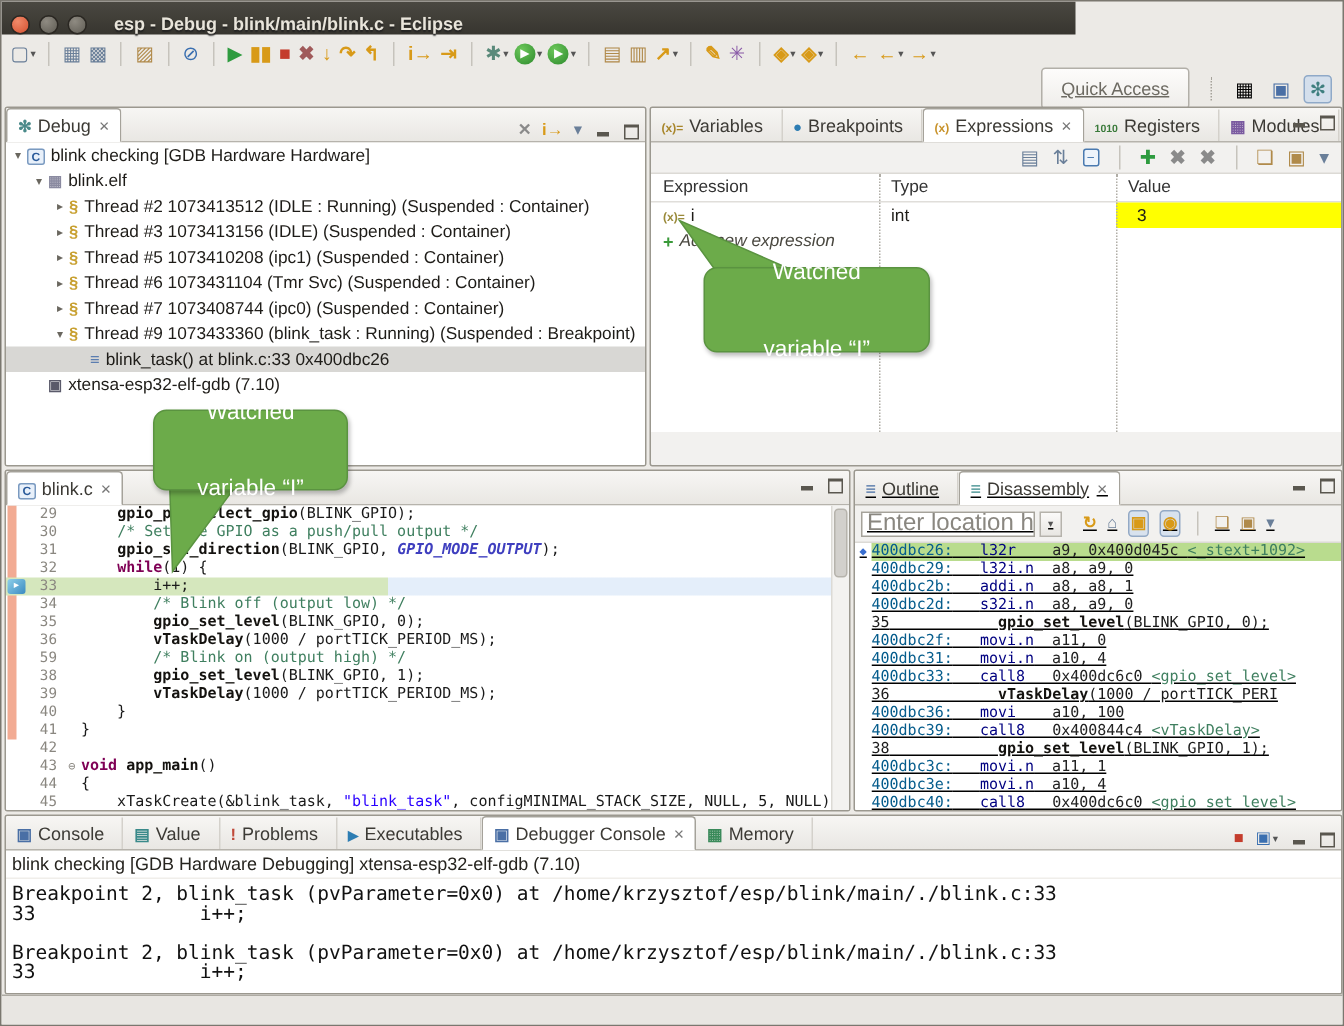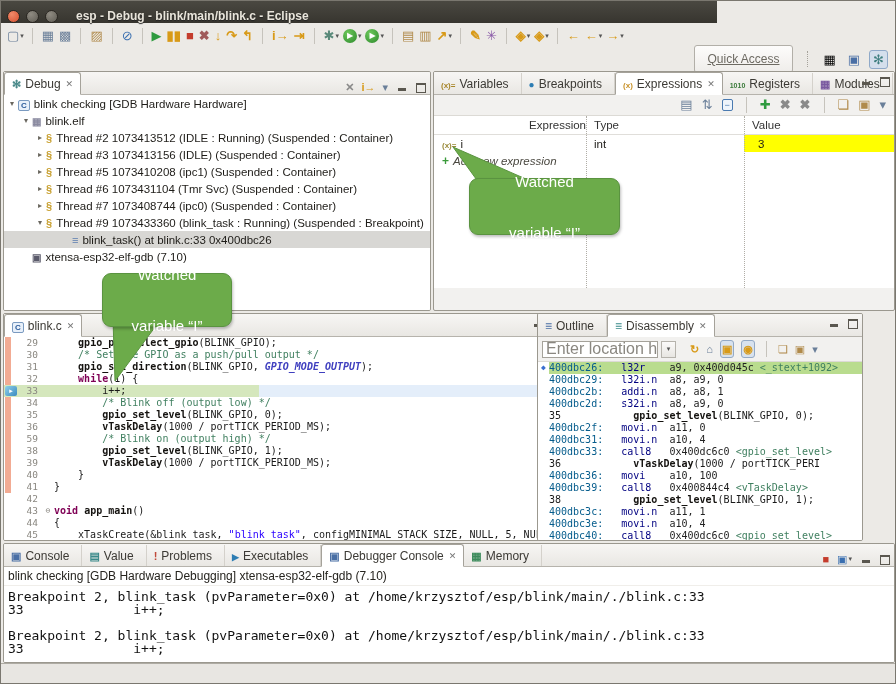--- a/index.html
+++ b/index.html
@@ -388,21 +388,21 @@
           <span class="ti thread-icon"></span>
           <span class="tlabel">Thread #7 1073408744 (ipc0) (Suspended : Container)</span>
         </div>
 
         <div class="trow" style="padding-left: 30px;">
           <span class="arrow">▾</span>
           <span class="ti thread-icon"></span>
           <span class="tlabel">Thread #9 1073433360 (blink_task : Running) (Suspended : Breakpoint)</span>
         </div>
 
-        <div class="trow selected" style="padding-left: 56px;">
+        <div class="trow selected" style="padding-left: 44px;">
           <span class="arrow"></span>
           <span class="ti frame-icon"></span>
           <span class="tlabel">blink_task() at blink.c:33 0x400dbc26</span>
         </div>
 
         <div class="trow" style="padding-left: 16px;">
           <span class="arrow"></span>
           <span class="ti gdb-icon"></span>
           <span class="tlabel">xtensa-esp32-elf-gdb (7.10)</span>
         </div>
@@ -480,21 +480,21 @@
           <span class="tbg ic-tan">▣</span>
         </span>
         <span class="tbi">
           <span class="tbg ic-slate">▾</span>
         </span>
       </div>
     <div class="etable">
       <div class="col-divider" style="left:152px;"></div>
       <div class="col-divider" style="left:310px;"></div>
       <div class="ehead">
-        <span style="width:152px;text-align:right;">Expression</span>
+        <span style="width:152px;">Expression</span>
         <span style="width:158px;">Type</span>
         <span style="flex:1;">Value</span>
       </div>
       <div class="erow">
         <span class="ecell" style="width:152px;">
             <span class="ti expr-item-icon"></span>
             <span>i</span>
           </span>
         <span class="ecell" style="width:158px;">int</span>
         <span class="ecell val-hl" style="flex:1;padding-left:14px;">3</span>
@@ -626,21 +626,21 @@
             <span class="ln-fold"></span>
             <span class="ln-text"><span class="sg-p">    xTaskCreate(&amp;blink_task, </span><span class="sg-s">"blink_task"</span><span class="sg-p">, configMINIMAL_STACK_SIZE, NULL, 5, NULL);</span></span>
           </div>
         </div>
       <div class="ed-scroll">
           <div class="ed-thumb"></div>
         </div>
     </div>
   </div>
 
-  <div class="panel" style="left:536px;top:312px;width:326px;height:228px;">
+  <div class="panel" style="left:568px;top:312px;width:326px;height:228px;text-decoration:underline;">
     <div class="tabbar">
 
       <div class="panel-btns">
         <span class="mm minb"></span>
         <span class="mm maxb"></span>
       </div>
 
         <span class="vtab">
           <span class="vti outline-icon"></span>
           <span class="vtl">Outline</span>

